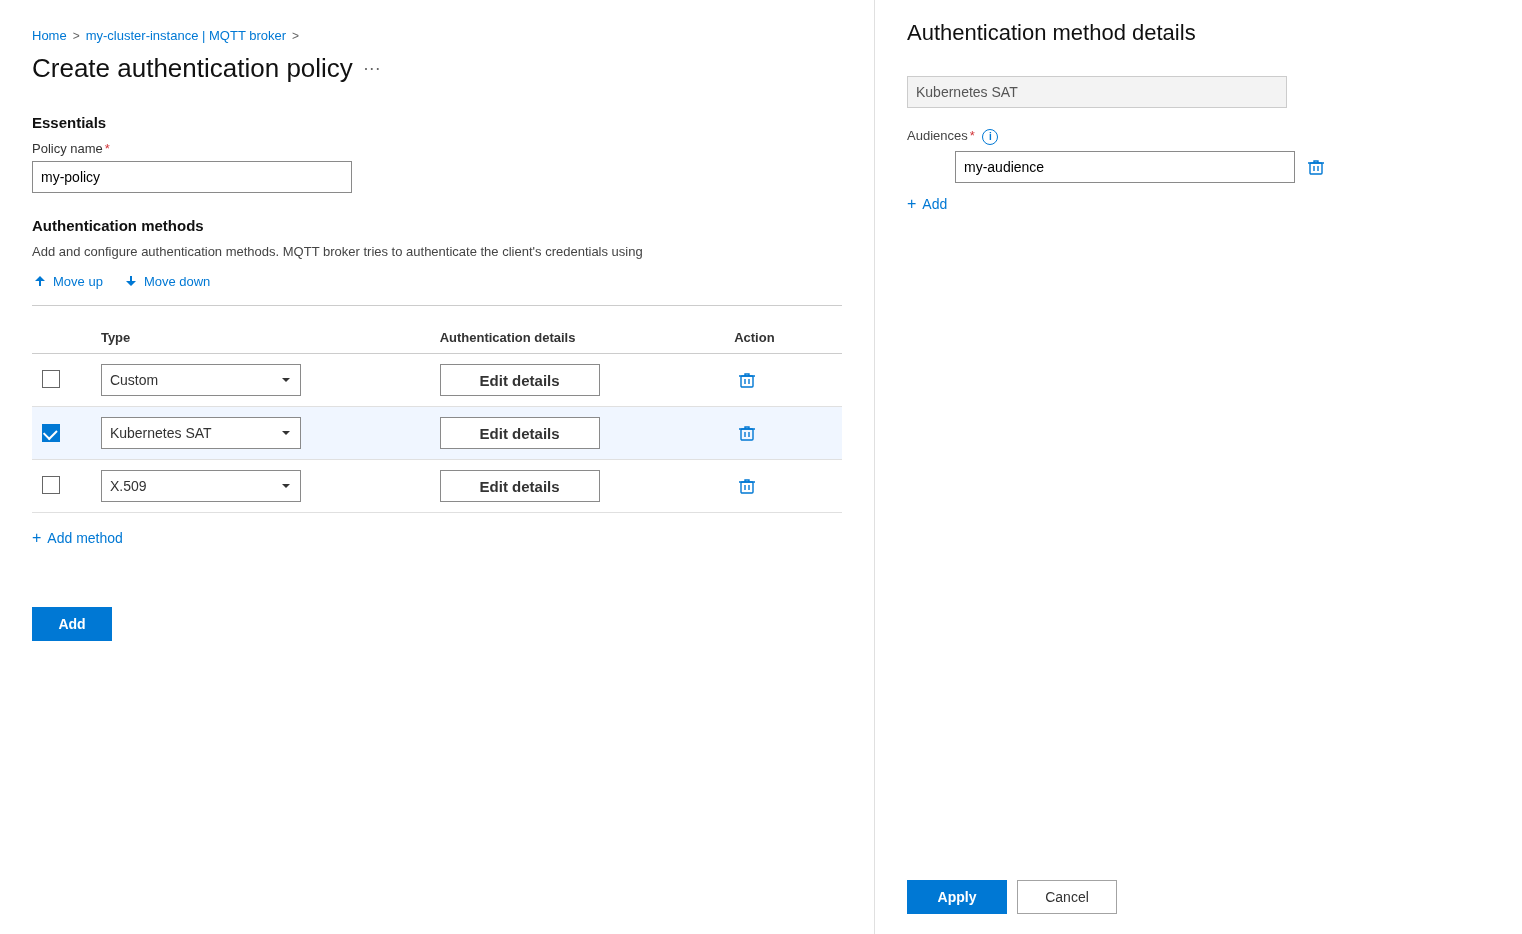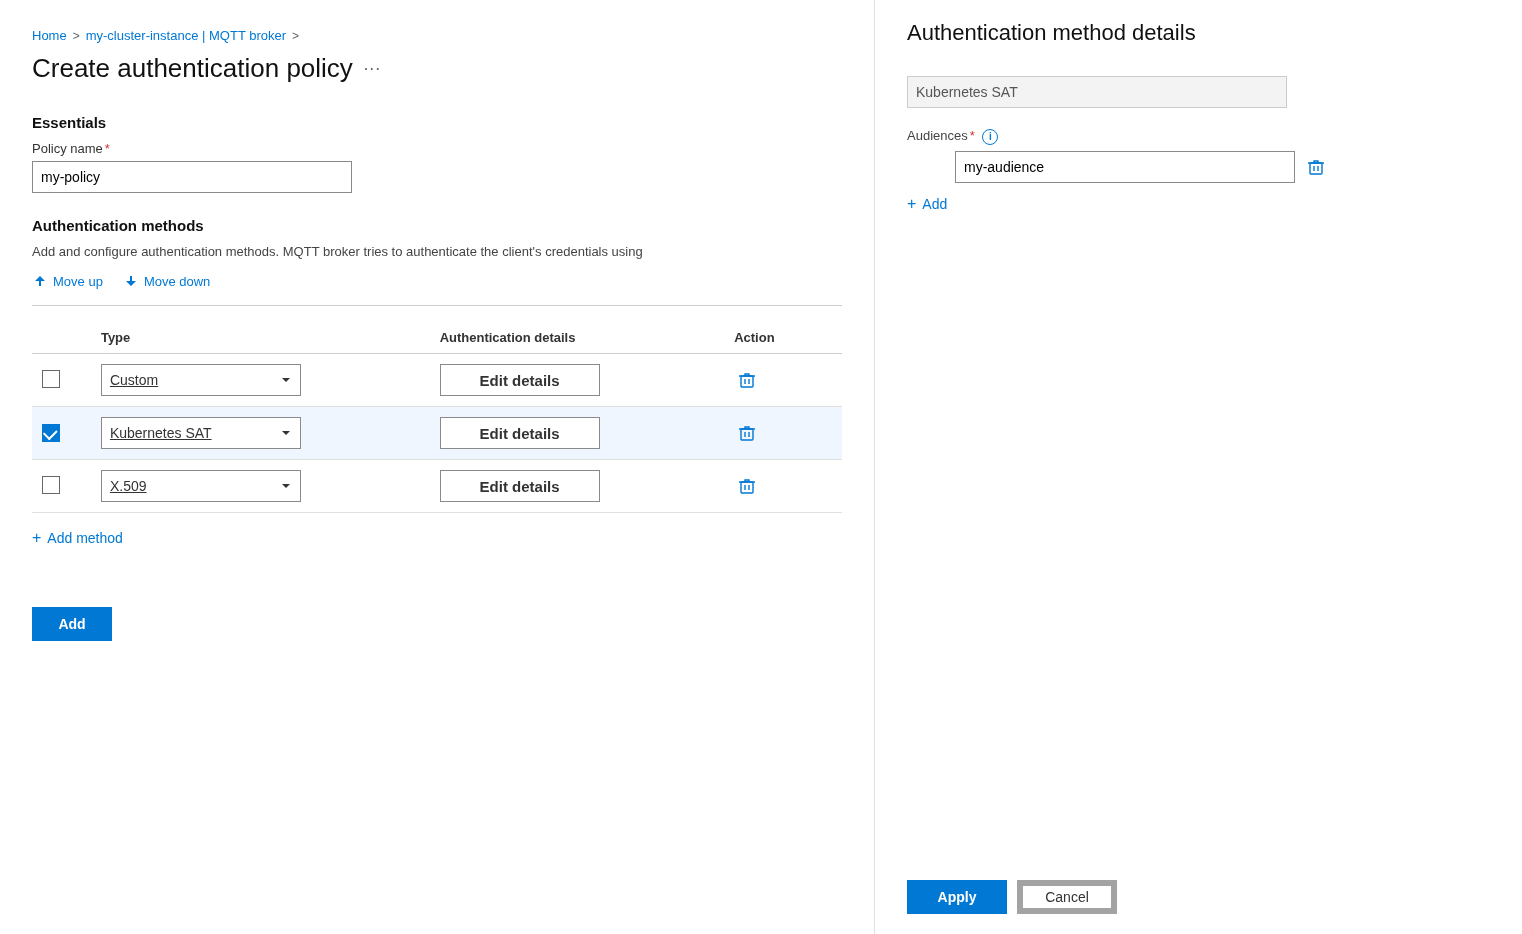--- a/index.html
+++ b/index.html
@@ -108,21 +108,20 @@
       font-size: 13px;
       font-weight: 600;
       color: #333;
       text-align: left;
       padding: 8px 10px;
       border-bottom: 1px solid #ccc;
     }
 
     .methods-table tbody tr {
       border-bottom: 1px solid #e0e0e0;
-      text-decoration: underline;
     }
 
     .methods-table tbody tr.selected-row {
       background-color: #f0f6ff;
     }
 
     .methods-table tbody td {
       padding: 10px 10px;
       vertical-align: middle;
     }
@@ -288,21 +287,21 @@
       cursor: pointer;
       font-size: 14px;
       font-weight: 600;
     }
 
     .cancel-btn {
       height: 34px;
       width: 100px;
       background: #fff;
       color: #333;
-      border: 6px solid #a3a3a3;
+      border: 1px solid #a3a3a3;
       cursor: pointer;
       font-size: 14px;
     }
 
     .info-icon {
       display: inline-flex;
       align-items: center;
       justify-content: center;
       width: 16px;
       height: 16px;

